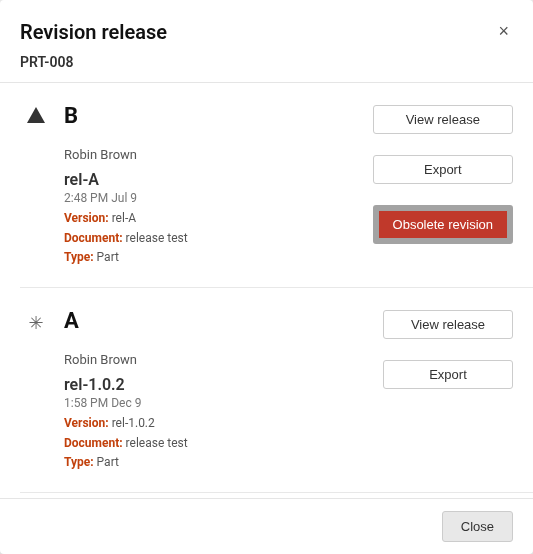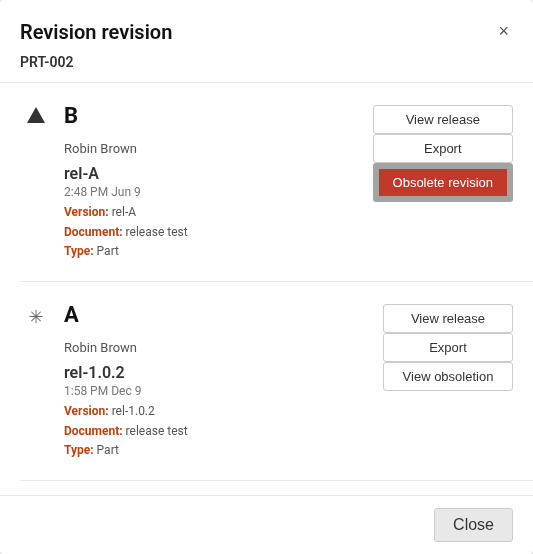--- a/index.html
+++ b/index.html
@@ -118,21 +118,21 @@
     .revision-letter {
       font-size: 22px;
       font-weight: 700;
       color: #111;
       line-height: 1.2;
     }
 
     .revision-author {
       font-size: 13px;
       color: #555;
-      margin-top: 12px;
+      margin-top: 18px;
     }
 
     .revision-rel {
       font-size: 16px;
       font-weight: 600;
       color: #333;
       margin-top: 8px;
     }
 
     .revision-time {
@@ -149,21 +149,21 @@
     }
 
     .revision-meta strong {
       color: #c2410c;
     }
 
     .revision-actions {
       flex-shrink: 0;
       display: flex;
       flex-direction: column;
-      gap: 0;
+      gap: 21px;
       padding-right: 20px;
       padding-top: 2px;
       align-items: stretch;
     }
 
     .btn {
       border-radius: 3px;
       font-size: 13px;
       cursor: pointer;
       padding: 6px 14px;
@@ -192,45 +192,45 @@
       border-top: 1px solid #e5e5e5;
       flex-shrink: 0;
     }
 
     .btn-close-footer {
       background: #e8e8e8;
       border: 1px solid #ccc;
       color: #333;
       border-radius: 3px;
       padding: 7px 18px;
-      font-size: 16px;
+      font-size: 13px;
       cursor: pointer;
     }
   </style>
 </head>
 <body>
 
 <div class="modal">
   <div class="modal-header">
-    <span class="modal-title">Revision revision</span>
+    <span class="modal-title">Revision release</span>
     <button class="close-x">×</button>
   </div>
-  <div class="modal-subtitle">PRT-002</div>
+  <div class="modal-subtitle">PRT-008</div>
 
   <div class="modal-body">
 
     <div class="revision-item">
       <div class="revision-icon">
         <div class="triangle-icon"></div>
       </div>
       <div class="revision-content">
         <div class="revision-letter">B</div>
         <div class="revision-author">Robin Brown</div>
         <div class="revision-rel">rel-A</div>
-        <div class="revision-time">2:48 PM Jun 9</div>
+        <div class="revision-time">2:48 PM Jul 9</div>
         <div class="revision-meta">
           <strong>Version:</strong> rel-A<br>
           <strong>Document:</strong> release test<br>
           <strong>Type:</strong> Part
         </div>
       </div>
       <div class="revision-actions">
         <button class="btn btn-outline">View release</button>
         <button class="btn btn-outline">Export</button>
         <button class="btn btn-danger">Obsolete revision</button>
@@ -248,21 +248,20 @@
         <div class="revision-time">1:58 PM Dec 9</div>
         <div class="revision-meta">
           <strong>Version:</strong> rel-1.0.2<br>
           <strong>Document:</strong> release test<br>
           <strong>Type:</strong> Part
         </div>
       </div>
       <div class="revision-actions">
         <button class="btn btn-outline">View release</button>
         <button class="btn btn-outline">Export</button>
-        <button class="btn btn-outline">View obsoletion</button>
       </div>
     </div>
   </div>
 
   <div class="modal-footer">
     <button class="btn-close-footer">Close</button>
   </div>
 </div>
 
 </body></html>

